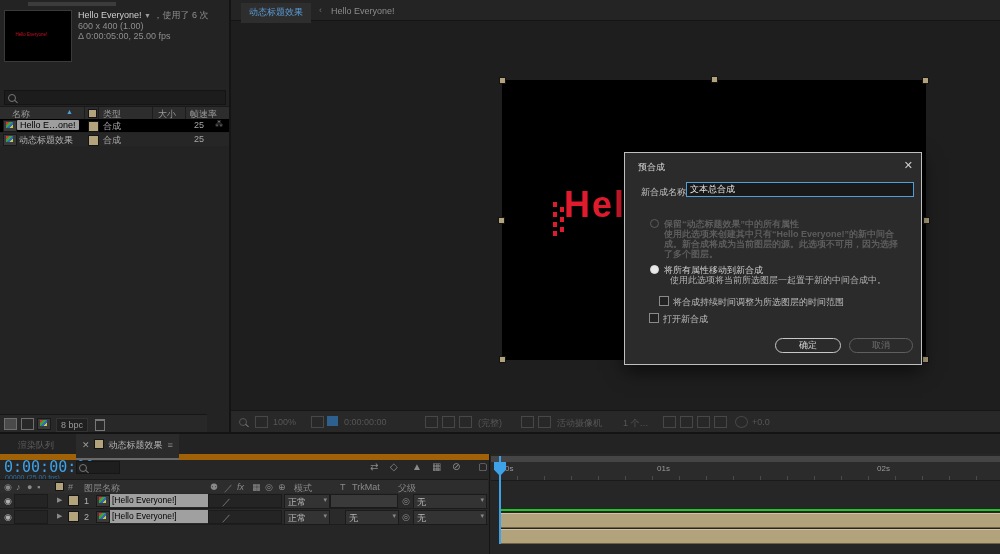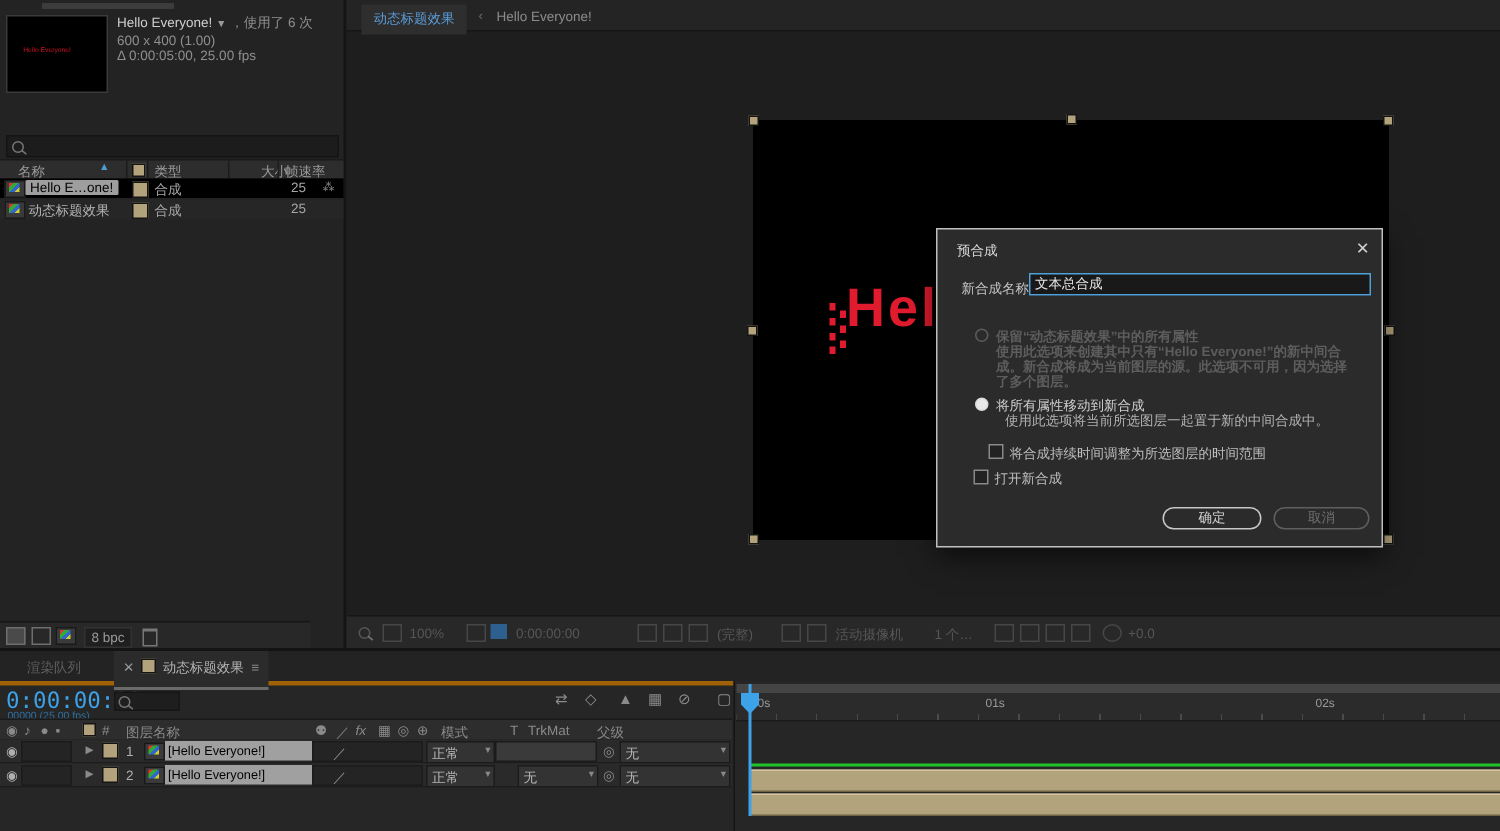--- a/index.html
+++ b/index.html
@@ -66,21 +66,21 @@
   .radio.on{border:1px solid #dcdcdc;background:#e8e8e8;}
   .dis{color:#5d5d5d;font-weight:bold;}
   .ddesc{line-height:10px;}
   .cbx{position:absolute;width:8px;height:8px;border:1px solid #8a8a8a;background:#222;}
   .pill{position:absolute;height:13px;border-radius:8px;text-align:center;line-height:13px;background:transparent;}
   .pill.ok{left:150px;top:185px;width:64px;border:1px solid #c8c8c8;color:#d2d2d2;}
   .pill.cancel{left:224px;top:185px;width:62px;border:1px solid #5f5f5f;color:#6f6f6f;}
 
   
   .timeline{left:0;top:432px;width:1000px;height:122px;background:#262626;border-top:2px solid #141414;}
-  .ttabs{left:0;top:0;width:1000px;height:20px;background:#232323;border-bottom:3px solid #a16207;}
+  .ttabs{left:0;top:0;width:1000px;height:20px;background:#232323;border-bottom:6px solid #a16207;}
   .rq{position:absolute;left:18px;top:5px;color:#5f5f5f;}
   .ttab{position:absolute;left:76px;top:0;height:19px;background:#2b2b2b;padding:5px 6px 0;border-bottom:2px solid #6a6a6a;}
   .ttab .x{color:#9a9a9a;margin-right:4px;}
   .ttab .nm{color:#b5b5b5;margin:0 5px;}
   .ttab .mn{color:#8a8a8a;}
   .ttime{position:absolute;left:4px;top:24px;color:#3da2e8;font-size:15px;font-family:"DejaVu Sans Mono",monospace;}
   .tframes{position:absolute;left:5px;top:40px;color:#2f6f9f;font-size:7px;}
   .tsearch{position:absolute;left:76px;top:27px;width:42px;height:11px;background:#1e1e1e;border:1px solid #161616;}
   .tlicons{position:absolute;top:27px;color:#8a8a8a;font-size:10px;}
   .thead{position:absolute;left:0;top:45px;width:488px;height:13px;background:#2d2d2d;border-top:1px solid #191919;border-bottom:1px solid #191919;color:#9a9a9a;}
@@ -128,21 +128,21 @@
 
     <div class="abs psearch">
       <span class="mag" style="left:3px;top:3px;"></span>
     </div>
 
     <div class="abs phead">
       <span class="c" style="left:12px;">名称</span>
       <span class="c" style="left:66px;color:#4b9fd8;font-size:7px;">▲</span>
       <span class="chip" style="position:absolute;left:88px;top:2px;width:7px;height:7px;"></span>
       <span class="c" style="left:103px;">类型</span>
-      <span class="c" style="left:158px;margin-left:16px;">大小</span>
+      <span class="c" style="left:158px;">大小</span>
       <span class="c" style="left:190px;">帧速率</span>
       <span class="pcol-line" style="left:84px;"></span>
         <span class="pcol-line" style="left:98px;"></span>
       <span class="pcol-line" style="left:152px;"></span>
         <span class="pcol-line" style="left:185px;"></span>
     </div>
 
     <div class="abs prow prow1">
       <span class="compicon" style="left:3px;top:1px;"></span>
       <span class="c sel-name" style="left:17px;">Hello E…one!</span>

